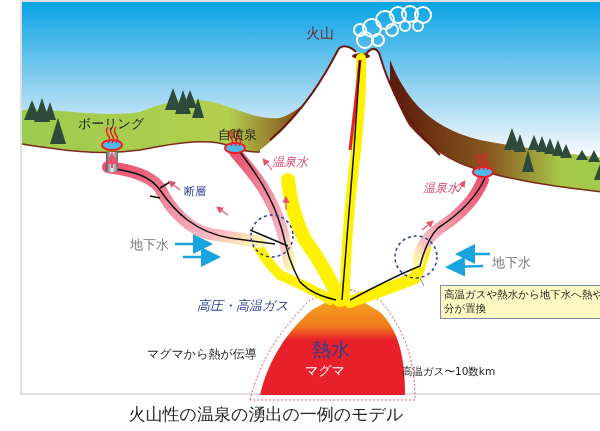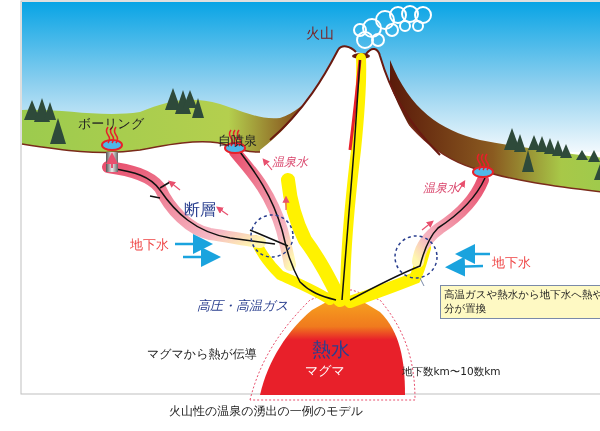--- a/index.html
+++ b/index.html
@@ -2,25 +2,25 @@
 <html><head>
 <meta charset="utf-8">
 <style>
   html,body{margin:0;padding:0;background:#ffffff;}
   body{width:600px;height:431px;overflow:hidden;font-family:"DejaVu Sans","Liberation Sans",sans-serif;}
   #stage{position:relative;width:600px;height:431px;margin-left:20px;}
   svg{position:absolute;left:0;top:0;}
   .lbl{position:absolute;white-space:nowrap;line-height:1;}
   .dark{color:#222;}
   .blue{color:#2a3f8f;}
-  .cyan{color:#ef4444;}
+  .cyan{color:#737373;}
   .pink{color:#d9436a;font-style:italic;}
   .maroon{color:#7a2222;}
   .white{color:#ffffff;}
-  .caption{position:absolute;left:0;width:492px;top:403px;text-align:center;font-size:12px;color:#222;}
+  .caption{position:absolute;left:0;width:492px;top:403px;text-align:center;font-size:17px;color:#222;}
   .callout{position:absolute;left:420px;top:285px;font-size:10.5px;color:#222;background:#fef9c3;border:1px solid #7a8aa8;padding:2px 3px;}
 </style>
 </head>
 <body>
 
 <div id="stage">
 <svg width="600" height="431" viewBox="0 0 600 431">
   <defs>
     <linearGradient id="sky" x1="0" y1="0" x2="0" y2="1">
       <stop offset="0" stop-color="#08a4e5"></stop>
@@ -189,27 +189,27 @@
     <path d="M463,266 L430,267" marker-end="url(#cyanArrow)"></path>
   </g>
 
   <circle cx="252" cy="236" r="21" fill="none" stroke="#2a3f8f" stroke-width="1.5" stroke-dasharray="3,3"></circle>
   <circle cx="396" cy="257" r="21" fill="none" stroke="#2a3f8f" stroke-width="1.5" stroke-dasharray="3,3"></circle>
   <path d="M400,278 L404,286" stroke="#7a8aa8" stroke-width="1"></path>
 </svg>
 
   <div class="lbl maroon" style="left:286px;top:26px;font-size:14px;">火山</div>
   <div class="lbl dark" style="left:58px;top:118px;font-size:13px;font-family:Liberation Mono, monospace;">ボーリング</div>
-  <div class="lbl dark" style="left:198px;top:134px;font-size:13px;">自噴泉</div>
+  <div class="lbl dark" style="left:198px;top:128px;font-size:13px;">自噴泉</div>
   <div class="lbl pink" style="left:252px;top:156px;font-size:12px;">温泉水</div>
   <div class="lbl pink" style="left:403px;top:182px;font-size:12px;">温泉水</div>
-  <div class="lbl blue" style="left:164px;top:202px;font-size:16px;">断層</div>
+  <div class="lbl blue" style="left:164px;top:186px;font-size:11px;">断層</div>
   <div class="lbl cyan" style="left:110px;top:238px;font-size:13px;">地下水</div>
   <div class="lbl cyan" style="left:472px;top:256px;font-size:13px;">地下水</div>
   <div class="lbl blue" style="left:177px;top:299px;font-size:13px;font-style:italic;">高圧・高温ガス</div>
   <div class="lbl blue" style="left:292px;top:340px;font-size:19px;">熱水</div>
   <div class="lbl dark" style="left:127px;top:348px;font-size:12px;">マグマから熱が伝導</div>
   <div class="lbl white" style="left:285px;top:364px;font-size:13px;">マグマ</div>
-  <div class="lbl dark" style="left:382px;top:366px;font-size:10.5px;">地下数km〜10数km</div>
+  <div class="lbl dark" style="left:382px;top:366px;font-size:10.5px;">高温ガス〜10数km</div>
   <div class="callout">高温ガスや熱水から地下水へ熱や成分が置換</div>
 
   <div class="caption">火山性の温泉の湧出の一例のモデル</div>
 </div>
 
 </body></html>

